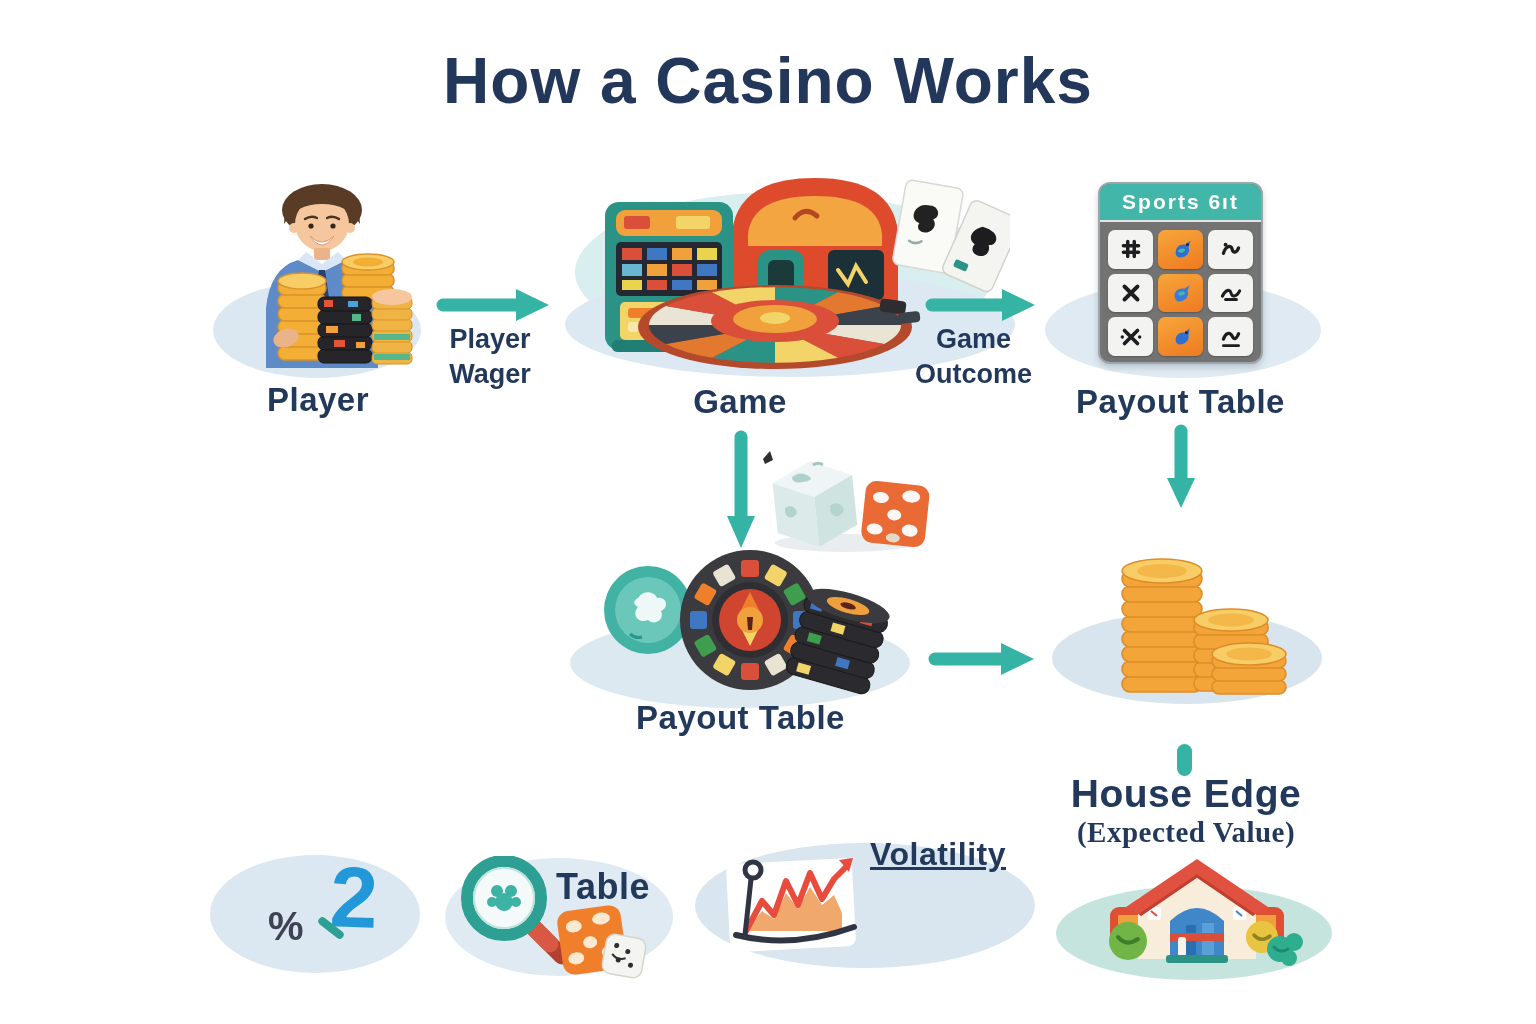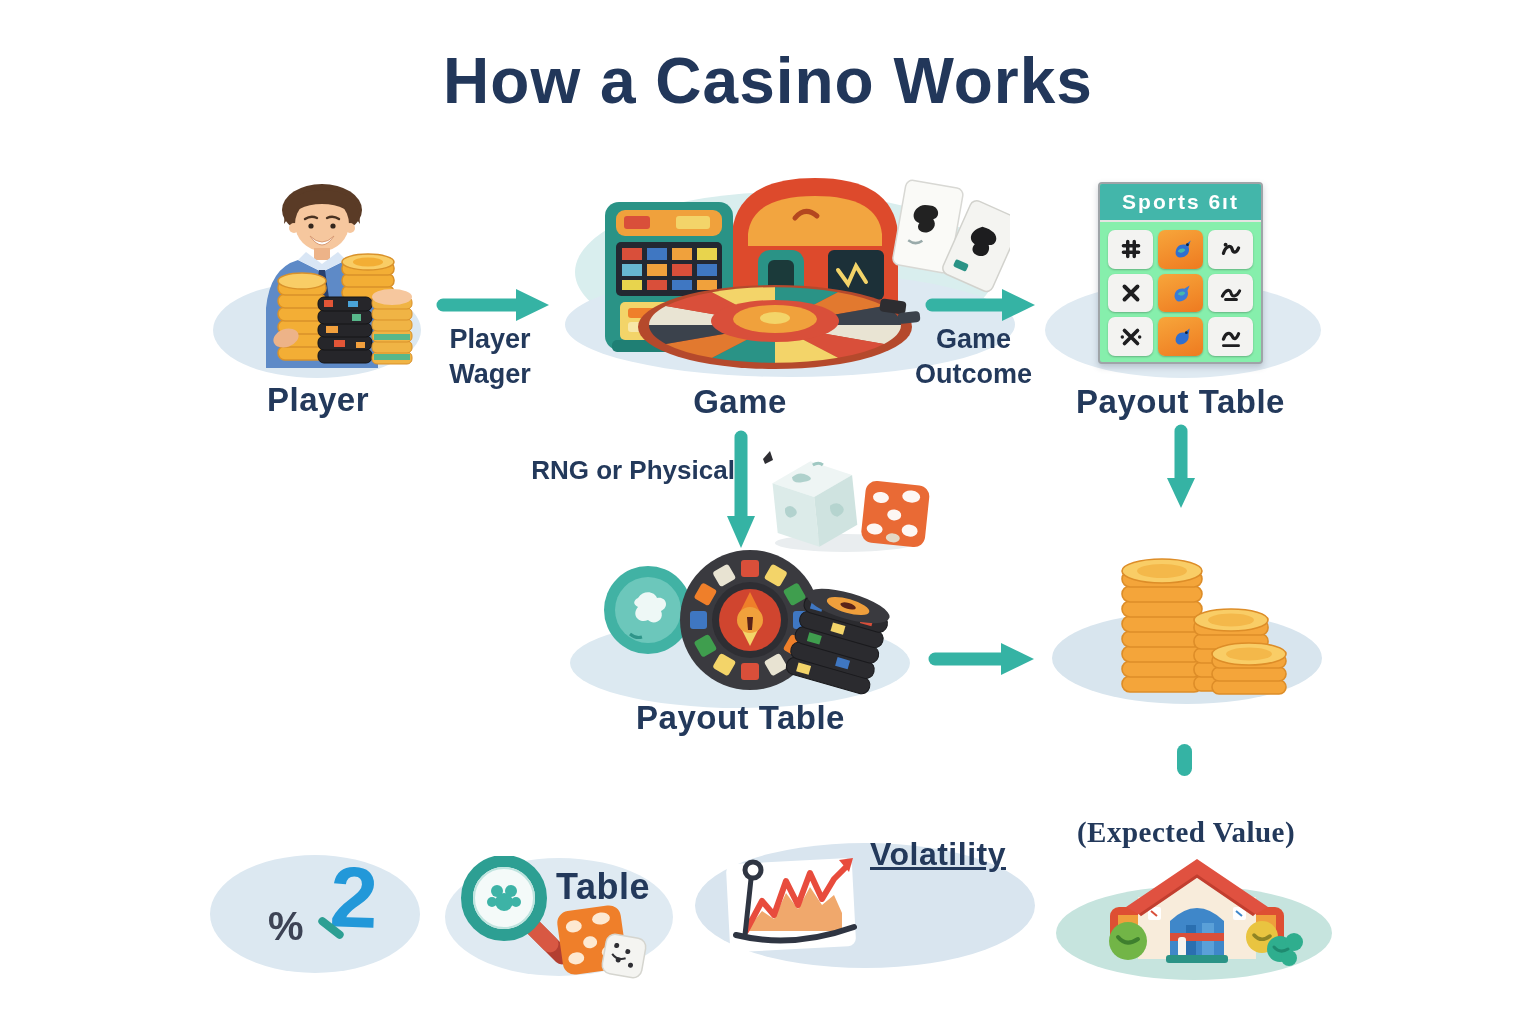--- a/index.html
+++ b/index.html
@@ -5,22 +5,22 @@
   html,body{margin:0;padding:0;background:#fff;}
   #canvas{position:relative;width:1536px;height:1024px;background:#ffffff;overflow:hidden;
           font-family:"Liberation Sans",sans-serif;}
   .ellipse{position:absolute;border-radius:50%;}
   .abs{position:absolute;}
   .lbl{position:absolute;font-weight:800;color:#23395b;text-align:center;letter-spacing:.5px;}
   .arrowlbl{position:absolute;font-weight:800;color:#23395b;text-align:center;line-height:1.3;}
   #title{position:absolute;left:0;right:0;top:44px;text-align:center;font-size:64px;
          font-weight:800;color:#22375a;letter-spacing:1px;}
   
-  .ptable-card{position:absolute;left:1098px;top:182px;width:161px;height:178px;background:#86efac;
-      border:2px solid #9fa4a8;border-radius:4px;box-shadow:0 3px 6px rgba(60,70,90,.25);overflow:hidden;}
+  .ptable-card{position:absolute;left:1098px;top:182px;width:161px;height:178px;background:#737373;
+      border:2px solid #9fa4a8;border-radius:12px;box-shadow:0 3px 6px rgba(60,70,90,.25);overflow:hidden;}
   .ptable-head{height:36px;background:#43b6aa;color:#ffffff;font-weight:700;font-size:21px;
       display:flex;align-items:center;justify-content:center;letter-spacing:2px;border-bottom:2px solid #e4e4e2;}
   .ptable-grid{display:grid;grid-template-columns:repeat(3,1fr);grid-template-rows:repeat(3,1fr);
       gap:5px;padding:8px;height:calc(100% - 52px);}
   .pcell{background:#f3f3f1;border-radius:7px;box-shadow:0 1px 2px rgba(0,0,0,.25);
       display:flex;align-items:center;justify-content:center;}
   .pcell.orange{background:linear-gradient(160deg,#f7a63b,#ee7a20);}
   
   .rtp-txt{position:absolute;font-weight:900;color:#3d4355;}
   .dash-pill{position:absolute;left:1177px;top:744px;width:15px;height:32px;border-radius:8px;background:#35b3a4;}
@@ -264,21 +264,20 @@
   <svg class="abs" style="left:1166px;top:424px;width:30px;height:86px;" viewBox="0 0 30 86">
     <line x1="15" y1="7" x2="15" y2="58" stroke="#35b3a4" stroke-width="13" stroke-linecap="round"></line>
     <polygon points="1,54 15,84 29,54" fill="#35b3a4"></polygon>
   </svg>
 
   <svg class="abs" style="left:726px;top:430px;width:30px;height:120px;" viewBox="0 0 30 120">
     <line x1="15" y1="7" x2="15" y2="90" stroke="#35b3a4" stroke-width="13" stroke-linecap="round"></line>
     <polygon points="1,86 15,118 29,86" fill="#35b3a4"></polygon>
   </svg>
   <div class="arrowlbl" style="left:528px;top:452px;width:210px;font-size:26px;font-weight:700;line-height:1.4;">
-    <div>RNG or Physical</div>
   </div>
 
   <svg class="abs" style="left:755px;top:445px;width:180px;height:110px;" viewBox="0 0 180 110">
     <path d="M8 14l7-8 3 9-8 4z" fill="#2e2e33"></path>
     <ellipse cx="90" cy="98" rx="70" ry="9" fill="#e9edef"></ellipse>
     <g transform="rotate(-6 60 60)">
       <polygon points="20,34 60,16 100,34 60,52" fill="#eef5f4"></polygon>
       <polygon points="20,34 60,52 60,102 20,84" fill="#dcebe9"></polygon>
       <polygon points="100,34 60,52 60,102 100,84" fill="#cfe3e0"></polygon>
       <path d="M40 30q8-6 16 0t-8 6q-8 0-8-6z" fill="#9fc8c2" opacity=".8"></path>
@@ -388,20 +387,21 @@
       <rect x="104" y="152" width="74" height="14" rx="7"></rect>
         <rect x="104" y="139" width="74" height="14" rx="7"></rect>
       <rect x="104" y="126" width="74" height="14" rx="7"></rect>
     </g>
     <ellipse cx="141" cy="126" rx="37" ry="11" fill="#f9cd66" stroke="#dd8d28" stroke-width="1.6"></ellipse>
     <ellipse cx="141" cy="126" rx="23" ry="6.5" fill="#f4b84a"></ellipse>
   </svg>
 
 
   <div class="dash-pill"></div>
+  <div class="lbl" style="left:1036px;top:772px;width:300px;font-size:39px;">House Edge</div>
   <div class="lbl" style="left:1026px;top:816px;width:320px;font-size:29px;font-weight:700;font-family:Liberation Serif, serif;">(Expected Value)</div>
 
   <div class="ellipse" style="left:1056px;top:886px;width:276px;height:94px;background:#c6e4de;"></div>
   <svg class="abs" style="left:1082px;top:845px;width:230px;height:125px;" viewBox="0 0 230 125">
     <rect x="28" y="62" width="44" height="42" rx="9" fill="#de4f33"></rect>
     <rect x="158" y="62" width="44" height="42" rx="9" fill="#de4f33"></rect>
     <rect x="36" y="70" width="28" height="34" fill="#ef9f3c"></rect>
     <rect x="166" y="70" width="28" height="34" fill="#ef9f3c"></rect>
     <rect x="56" y="52" width="118" height="62" fill="#f8ecdb"></rect>
     <polygon points="62,66 115,32 168,66" fill="#f8ecdb"></polygon>

